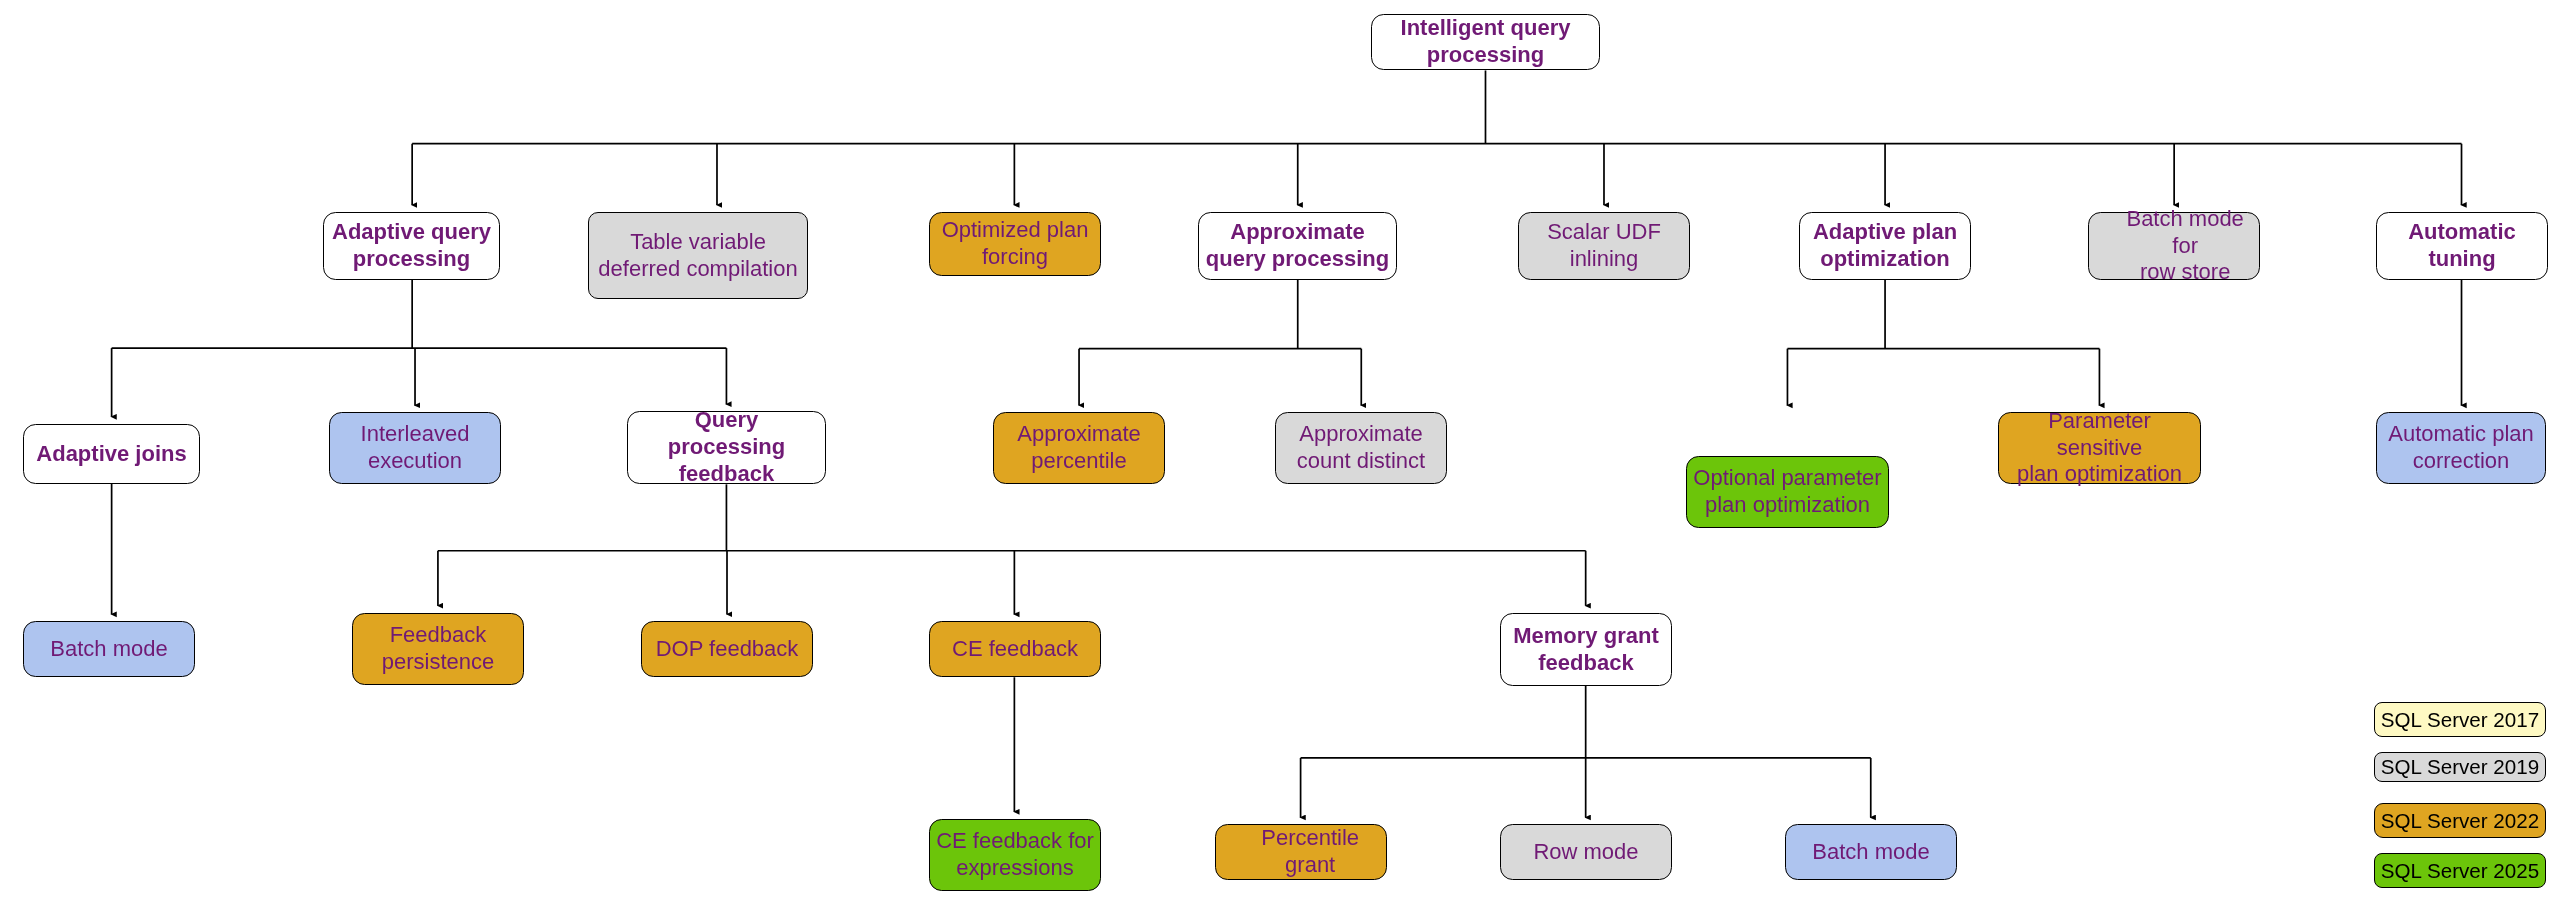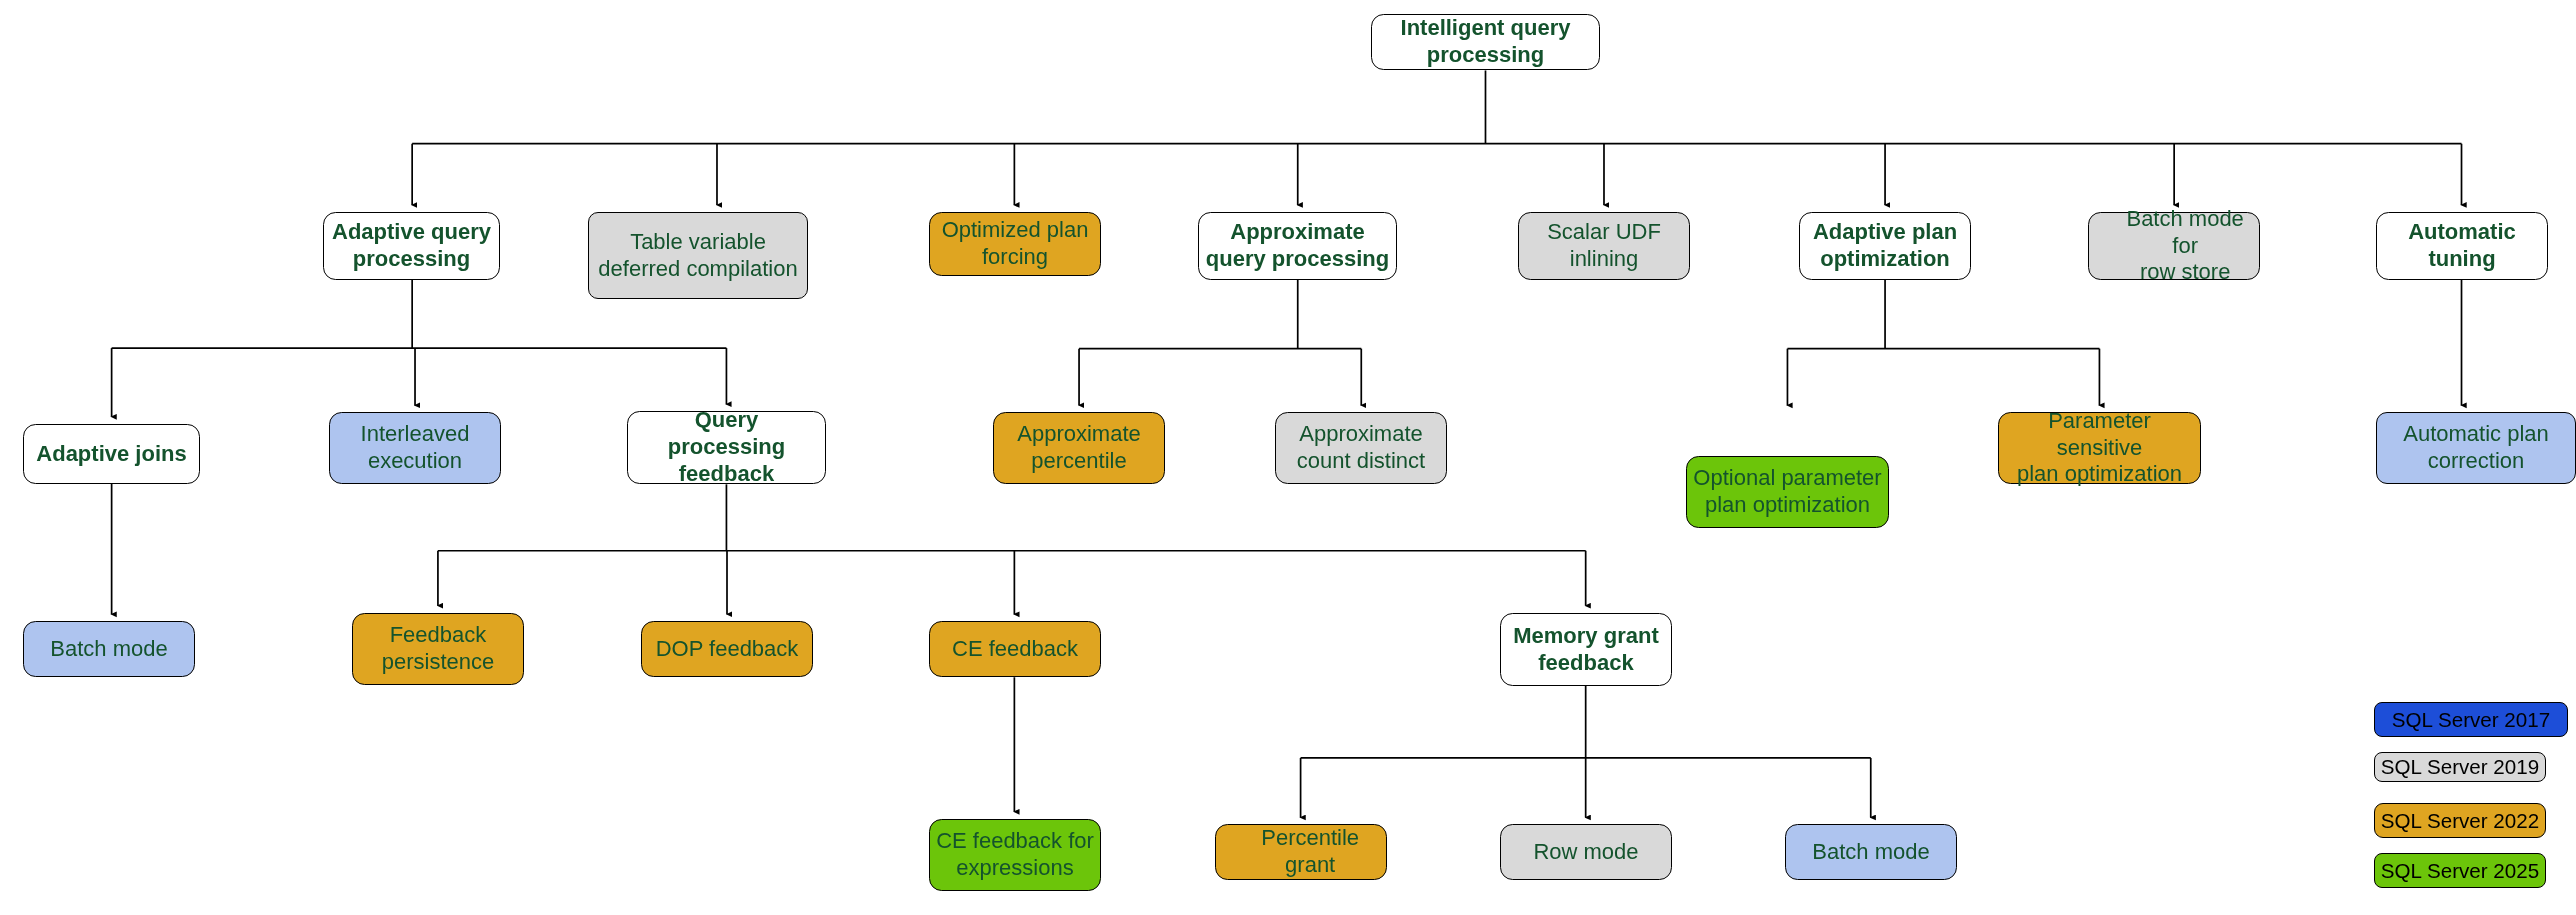--- a/index.html
+++ b/index.html
@@ -8,21 +8,21 @@
   svg#wires{position:absolute;left:0;top:0;width:2576px;height:916px;pointer-events:none;}
   .node{
     position:absolute;
     box-sizing:border-box;
     border:1.7px solid #000000;
     border-radius:12.6px;
     display:flex;
     align-items:center;
     justify-content:center;
     text-align:center;
-    color:#14532d;
+    color:#701a75;
     font-family:"Liberation Sans",sans-serif;
     font-size:22px;
     line-height:1.22;
     padding:2.3px 5.7px;
     background:#ffffff;
     white-space:pre-line;
   }
   .node.root{font-weight:bold;}
   .node.bold{font-weight:bold;}
   .legend-item{
@@ -114,35 +114,35 @@
       <div class="node bold" style="left: 627px; top: 411px; width: 199px; height: 73px; background: rgb(255, 255, 255);">Query processing
 feedback</div>
       <div class="node" style="left: 993px; top: 412px; width: 172px; height: 72px; background: rgb(223, 165, 33);">Approximate
 percentile</div>
       <div class="node" style="left: 1275px; top: 412px; width: 172px; height: 72px; background: rgb(217, 217, 217);">Approximate
 count distinct</div>
       <div class="node" style="left: 1686px; top: 412px; width: 203px; height: 72px; background: rgb(108, 197, 10); margin-top: 44px;">Optional parameter
 plan optimization</div>
       <div class="node" style="left: 1998px; top: 412px; width: 203px; height: 72px; background: rgb(223, 165, 33);">Parameter sensitive
 plan optimization</div>
-      <div class="node" style="left: 2376px; top: 412px; width: 200px; height: 72px; background: rgb(174, 196, 239); border-radius: 11px;">Automatic plan
+      <div class="node" style="left: 2376px; top: 412px; width: 170px; height: 72px; background: rgb(174, 196, 239);">Automatic plan
 correction</div>
       <div class="node" style="left: 23px; top: 621px; width: 172px; height: 56px; background: rgb(174, 196, 239);">Batch mode</div>
       <div class="node" style="left: 352px; top: 613px; width: 172px; height: 72px; background: rgb(223, 165, 33);">Feedback
 persistence</div>
       <div class="node" style="left: 641px; top: 621px; width: 172px; height: 56px; background: rgb(223, 165, 33);">DOP feedback</div>
       <div class="node" style="left: 929px; top: 621px; width: 172px; height: 56px; background: rgb(223, 165, 33);">CE feedback</div>
       <div class="node bold" style="left: 1500px; top: 613px; width: 172px; height: 73px; background: rgb(255, 255, 255);">Memory grant
 feedback</div>
       <div class="node" style="left: 929px; top: 819px; width: 172px; height: 72px; background: rgb(108, 197, 10);">CE feedback for
 expressions</div>
       <div class="node" style="left: 1215px; top: 824px; width: 172px; height: 56px; background: rgb(223, 165, 33); padding-left: 24px;">Percentile grant</div>
       <div class="node" style="left: 1500px; top: 824px; width: 172px; height: 56px; background: rgb(217, 217, 217);">Row mode</div>
       <div class="node" style="left: 1785px; top: 824px; width: 172px; height: 56px; background: rgb(174, 196, 239);">Batch mode</div>
     </div>
   <div id="legend-layer">
-      <div class="legend-item" style="left: 2374px; top: 702px; width: 194px; height: 35px; background: #1d4ed8;">SQL Server 2017</div>
+      <div class="legend-item" style="left: 2374px; top: 702px; width: 172px; height: 35px; background: #fef9c3;">SQL Server 2017</div>
       <div class="legend-item" style="left: 2374px; top: 752px; width: 172px; height: 30px; background: rgb(217, 217, 217);">SQL Server 2019</div>
       <div class="legend-item" style="left: 2374px; top: 803px; width: 172px; height: 35px; background: rgb(223, 165, 33); border-radius: 9px;">SQL Server 2022</div>
       <div class="legend-item" style="left: 2374px; top: 853px; width: 172px; height: 35px; background: rgb(108, 197, 10);">SQL Server 2025</div>
     </div>
 </div>
 
 
 </body></html>

